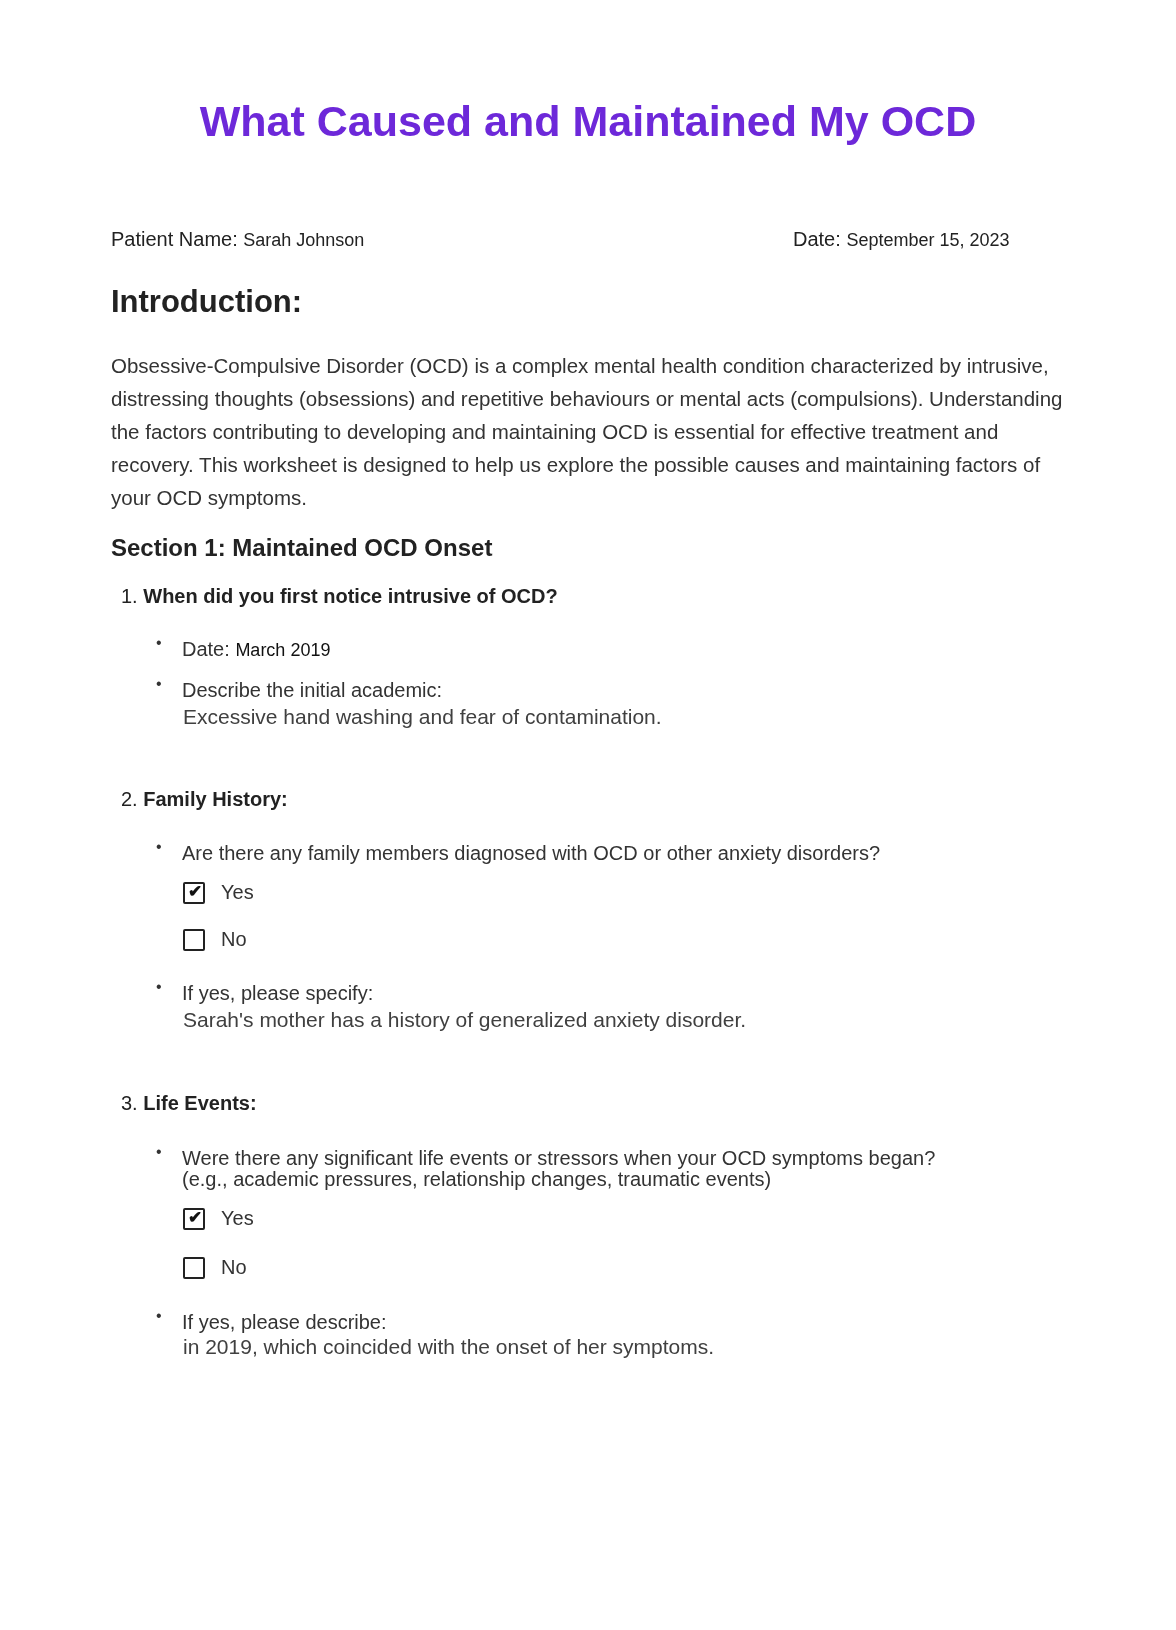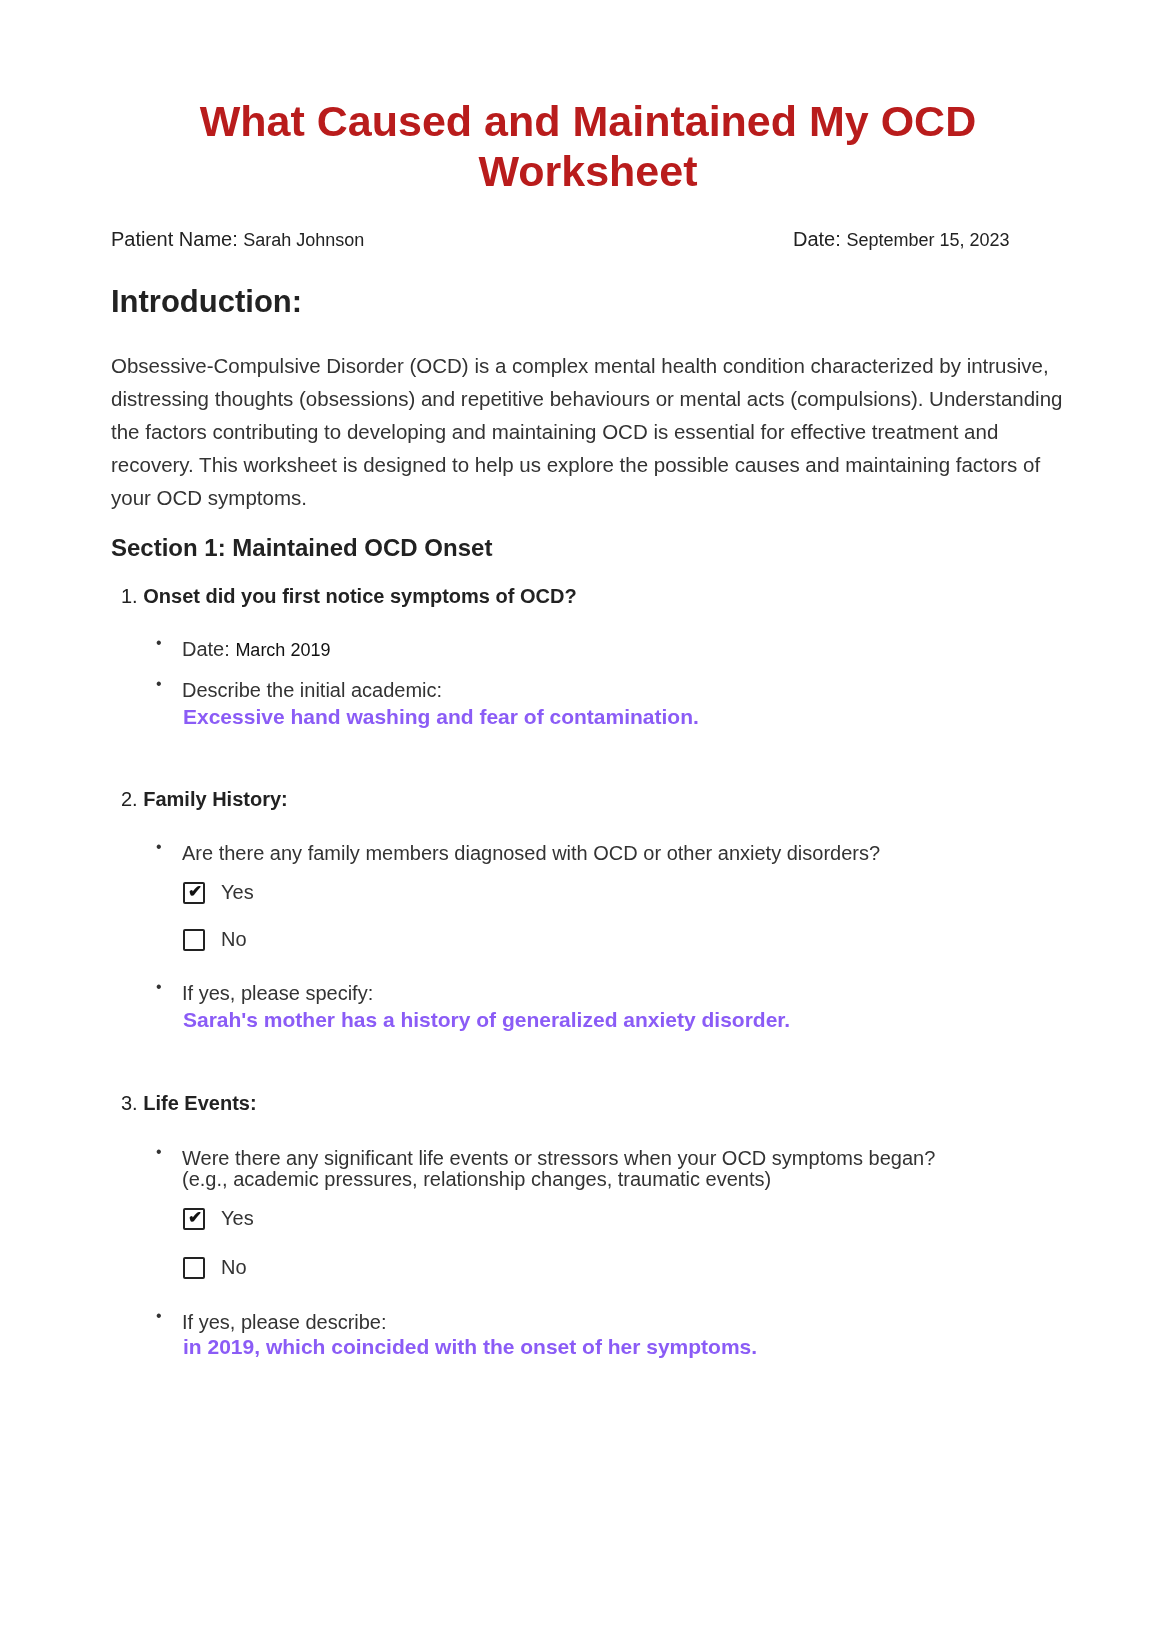--- a/index.html
+++ b/index.html
@@ -1,67 +1,66 @@
 <!DOCTYPE html>
 <html><head>
 <meta charset="utf-8">
 <style>
   html, body { margin:0; padding:0; background:#ffffff; }
   body { width:1176px; height:1630px; position:relative; overflow:hidden;
          font-family:"Liberation Sans", sans-serif; color:#222; }
   .title { position:absolute; left:0; width:1176px; top:96px; text-align:center;
-           font-size:43px; font-weight:bold; line-height:50px; color:#b91c1c; }
+           font-size:43px; font-weight:bold; line-height:50px; color:#6d28d9; }
   .meta { position:absolute; top:228px; font-size:20px; }
   .meta .lbl { font-weight:normal; }
   .meta .val { font-size:18px; }
   .meta-left { left:111px; }
   .meta-right { left:793px; }
   .h-intro { position:absolute; left:111px; top:284px; font-size:31px; font-weight:bold; margin:0; }
   .intro-p { position:absolute; left:111px; top:349px; width:960px; font-size:20.5px;
              line-height:33px; color:#333; margin:0; }
   .h-sec { position:absolute; left:111px; top:534px; font-size:24px; font-weight:bold; margin:0; }
   .q { position:absolute; left:121px; font-size:20px; }
   .q .num { font-weight:normal; }
   .q .qt { font-weight:bold; }
   .bullet { position:absolute; left:156px; font-size:20px; color:#333; }
   .bullet .dot { position:absolute; left:0; top:0; font-size:16px; line-height:22px; }
   .bullet .txt { position:absolute; left:26px; top:4px; white-space:nowrap; line-height:26px; }
-  .answer { position:absolute; left:183px; font-size:21px; color:#8b5cf6; line-height:27px;font-weight:bold; }
+  .answer { position:absolute; left:183px; font-size:21px; color:#404040; line-height:27px; }
   .small-val { font-size:18px; color:#111; }
   .cb { position:absolute; left:183px; font-size:20px; color:#333; }
   .cb .box { position:absolute; left:0; top:2px; width:22px; height:22px; border:2px solid #222;
              box-sizing:border-box; border-radius:2px; }
   .cb .box .tick { position:absolute; left:3px; top:-3px; font-size:17px; font-weight:bold; color:#111; }
   .cb .lab { position:absolute; left:38px; top:0; line-height:24px; }
 </style>
 </head>
 <body>
 
 <div class="title">
   <div>What Caused and Maintained My OCD</div>
-  <div>Worksheet</div>
 </div>
 
 <div class="meta meta-left">
   <span class="lbl">Patient Name:</span>
   <span class="val">Sarah Johnson</span>
 </div>
 <div class="meta meta-right">
   <span class="lbl">Date:</span>
   <span class="val">September 15, 2023</span>
 </div>
 
 <h2 class="h-intro">Introduction:</h2>
 <p class="intro-p">Obsessive-Compulsive Disorder (OCD) is a complex mental health condition characterized by intrusive, distressing thoughts (obsessions) and repetitive behaviours or mental acts (compulsions). Understanding the factors contributing to developing and maintaining OCD is essential for effective treatment and recovery. This worksheet is designed to help us explore the possible causes and maintaining factors of your OCD symptoms.</p>
 
 <h3 class="h-sec">Section 1: Maintained OCD Onset</h3>
 
 <div class="q" style="top:585px;">
   <span class="num">1.</span>
-  <span class="qt">Onset did you first notice symptoms of OCD?</span>
+  <span class="qt">When did you first notice intrusive of OCD?</span>
 </div>
 <div class="bullet" style="top:632px;">
   <span class="dot">•</span>
   <span class="txt">
     <span>Date:</span>
     <span class="small-val">March 2019</span>
   </span>
 </div>
 <div class="bullet" style="top:673px;">
   <span class="dot">•</span>

